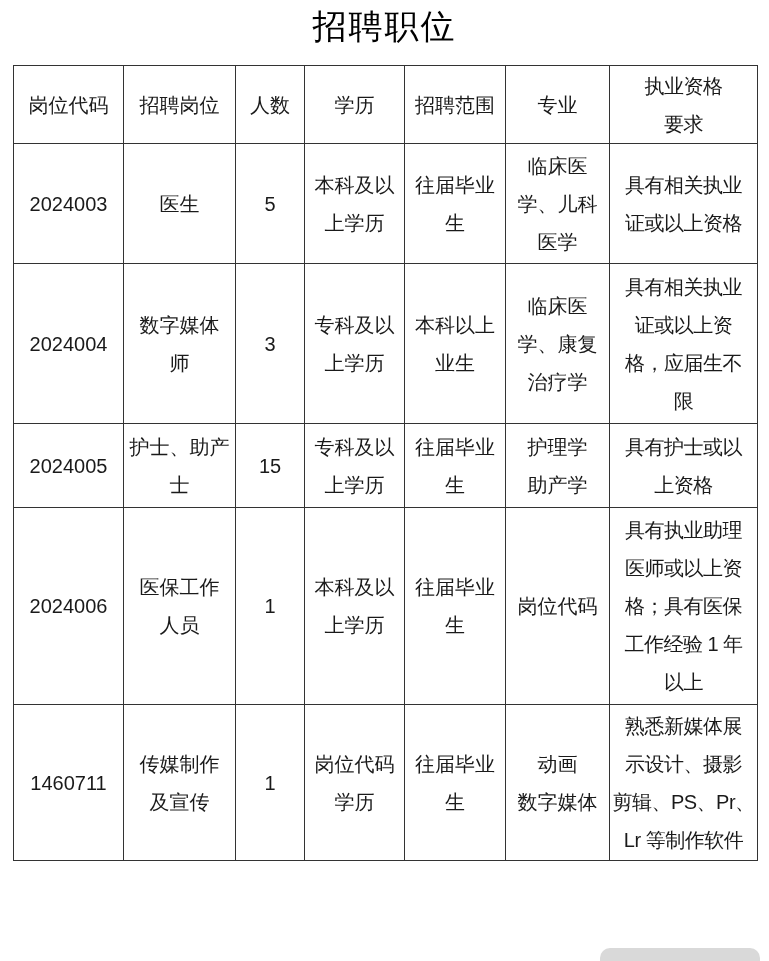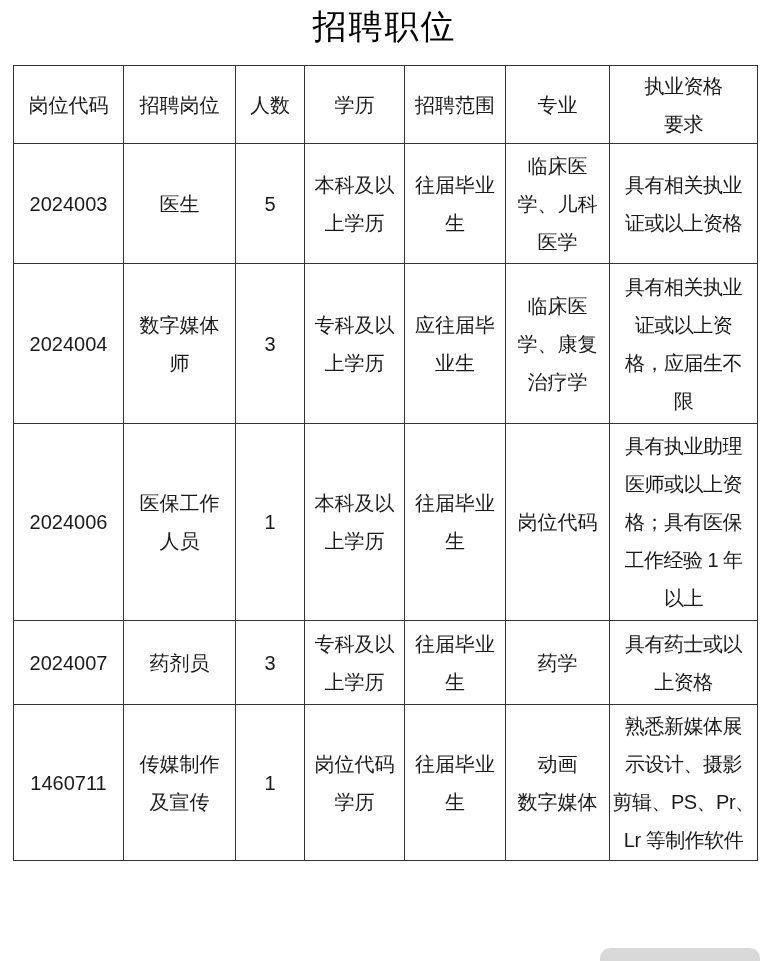--- a/index.html
+++ b/index.html
@@ -108,61 +108,63 @@
 证或以上资格</td>
     </tr>
 
     <tr class="r2">
       <td>2024004</td>
       <td>数字媒体
 师</td>
       <td>3</td>
       <td>专科及以
 上学历</td>
-      <td>应往届毕
+      <td>本科以上
 业生</td>
       <td>临床医
 学、康复
 治疗学</td>
       <td class="col-qual">具有相关执业
 证或以上资
 格，应届生不
 限</td>
     </tr>
 
+    <tr class="r3">
+      <td>2024005</td>
+      <td>护士、助产
+士</td>
+      <td>15</td>
+      <td>专科及以
+上学历</td>
+      <td>往届毕业
+生</td>
+      <td>护理学
+助产学</td>
+      <td class="col-qual">具有护士或以
+上资格</td>
+    </tr>
 
     <tr class="r4">
       <td>2024006</td>
       <td>医保工作
 人员</td>
       <td>1</td>
       <td>本科及以
 上学历</td>
       <td>往届毕业
 生</td>
       <td>岗位代码</td>
       <td class="col-qual">具有执业助理
 医师或以上资
 格；具有医保
 工作经验 1 年
 以上</td>
     </tr>
 
-    <tr class="r5">
-      <td>2024007</td>
-      <td>药剂员</td>
-      <td>3</td>
-      <td>专科及以
-上学历</td>
-      <td>往届毕业
-生</td>
-      <td>药学</td>
-      <td class="col-qual">具有药士或以
-上资格</td>
-    </tr>
 
     <tr class="r6">
       <td>1460711</td>
       <td>传媒制作
 及宣传</td>
       <td>1</td>
       <td>岗位代码
 学历</td>
       <td>往届毕业
 生</td>

